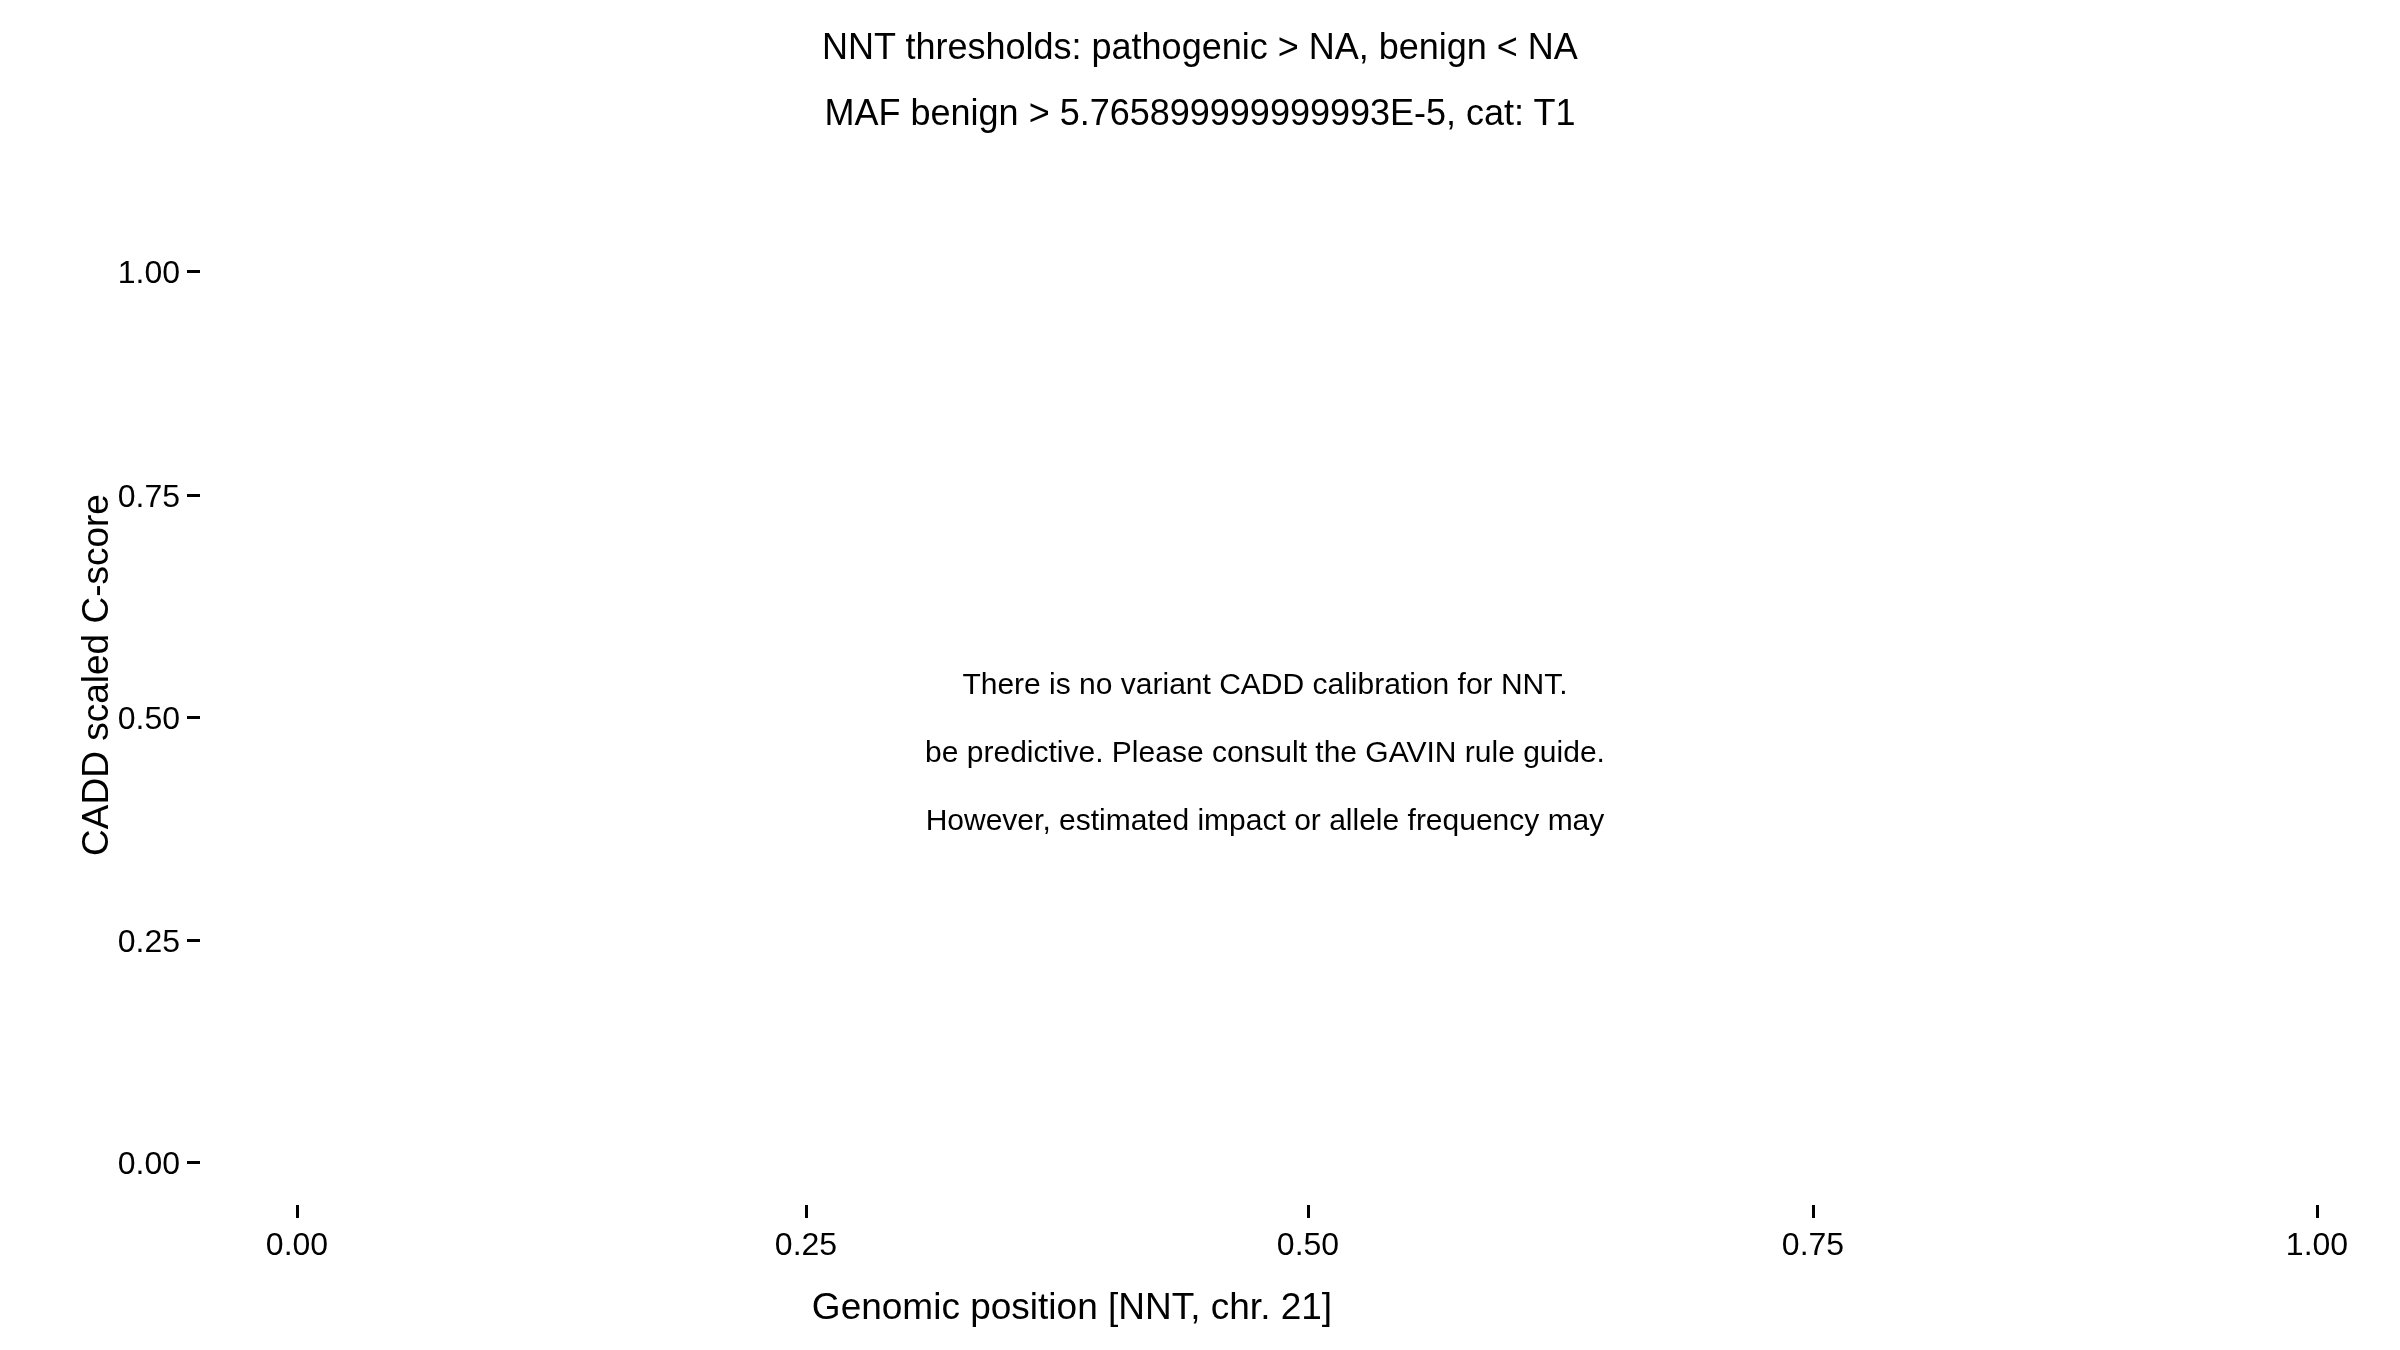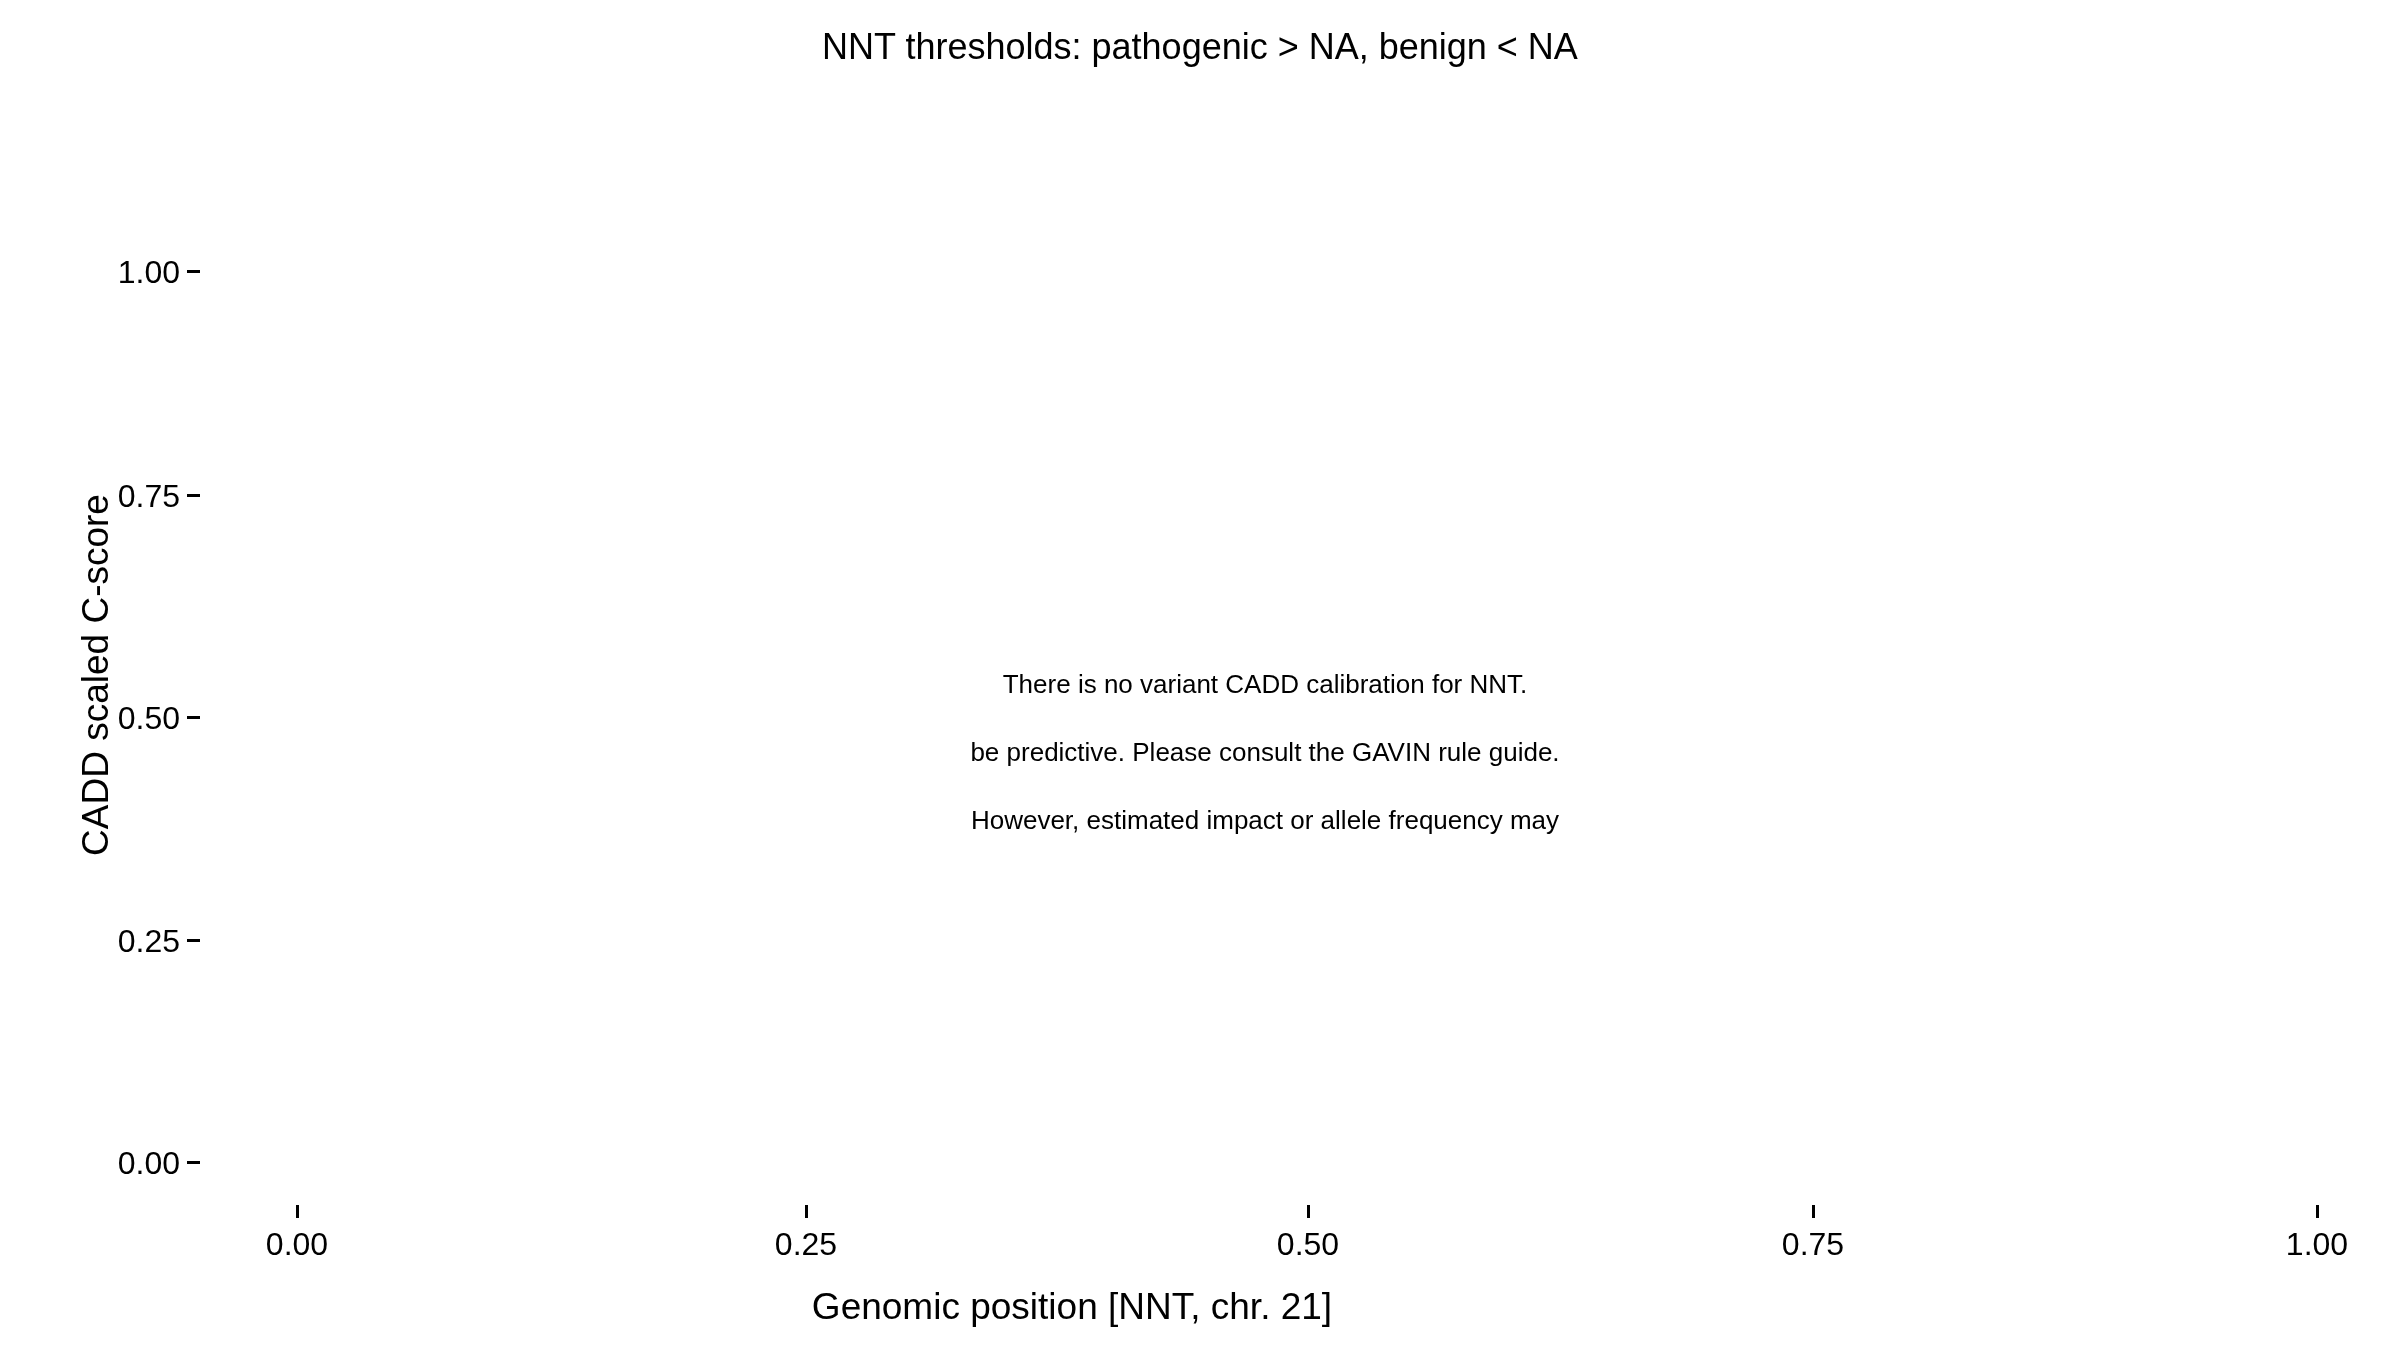--- a/index.html
+++ b/index.html
@@ -98,21 +98,21 @@
 
   
   .annotation {
     position: absolute;
     left: 450px;
     top: 400px;
     width: 1230px;
     text-align: center;
   }
   .annotation-line {
-    font-size: 26px;
+    font-size: 30px;
     line-height: 68px;
     white-space: pre;
   }
 
   
   .panel {
     position: absolute;
     left: 200px;
     top: 250px;
     width: 2130px;
@@ -120,20 +120,21 @@
     background: transparent;
   }
 </style>
 </head>
 <body>
 
 <div id="plot-root">
 
   <div class="title-block">
     <div class="title-line">NNT thresholds: pathogenic &gt; NA, benign &lt; NA</div>
+    <div class="title-line">MAF benign &gt; 5.765899999999993E-5, cat: T1</div>
   </div>
 
   <div class="panel">
     <div class="annotation">
       <div class="annotation-line">There is no variant CADD calibration for NNT.</div>
       <div class="annotation-line">be predictive. Please consult the GAVIN rule guide.</div>
       <div class="annotation-line">However, estimated impact or allele frequency may</div>
     </div>
   </div>
 

